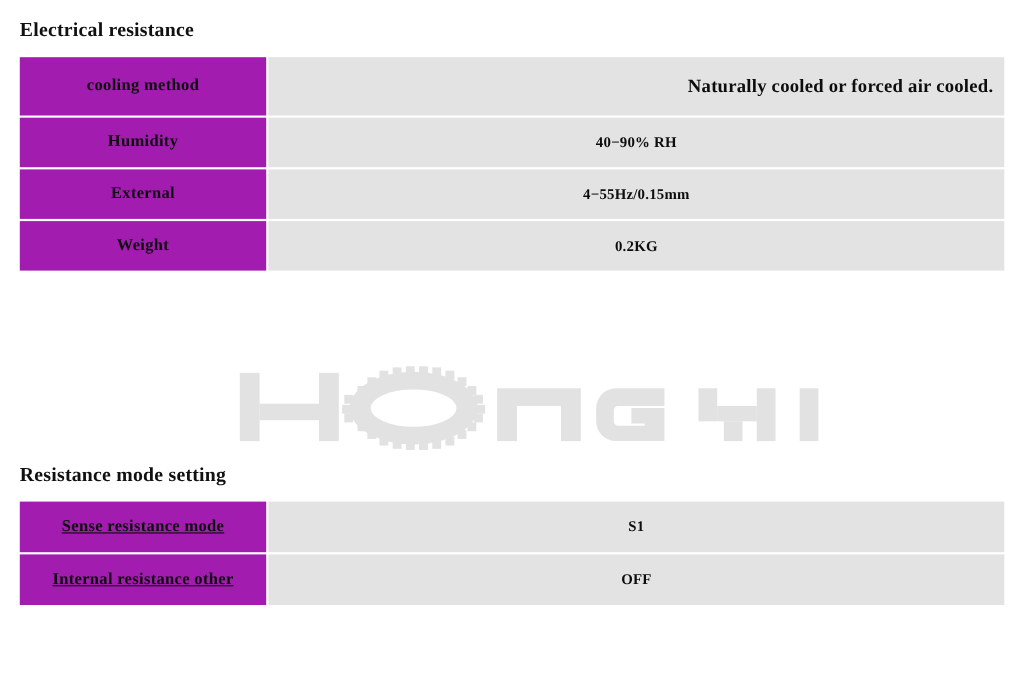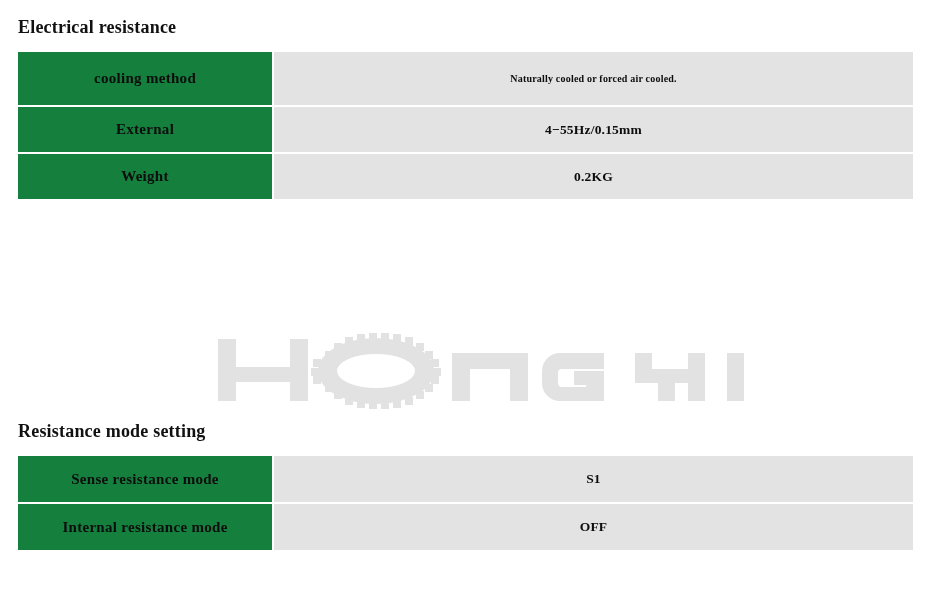--- a/index.html
+++ b/index.html
@@ -57,51 +57,51 @@
     border-collapse: separate;
     border-spacing: 2px 2px;
     table-layout: fixed;
   }
   .spec-table td {
     padding: 0;
     vertical-align: middle;
   }
 
   .cell-label {
-    width: 254px;
-    background: #15803d;
+    width: 224px;
+    background: #a21caf;
     text-align: center;
     font-size: 15px;
     font-weight: bold;
     color: #0d0d0d;
     height: 45px;
     letter-spacing: 0.3px;
   }
   .cell-value {
     background: #e3e3e4;
     text-align: center;
     font-size: 13.5px;
     font-weight: bold;
     color: #0d0d0d;
     height: 45px;
     padding: 0 8px !important;
     letter-spacing: 0.2px;
   }
   .cell-value.align-left {
-    text-align: center;
-    font-size: 10px;
+    text-align: right;
+    font-size: 17px;
     line-height: 20px;
     padding: 4px 10px !important;
   }
   .cell-value.two-line {
     height: 45px;
   }
 
   
-  #table-resistance .cell-label { height: 46px; }
+  #table-resistance .cell-label { height: 46px; text-decoration: underline; }
   #table-resistance .cell-value { height: 46px; }
 </style>
 </head>
 <body>
 
 <div id="watermark">
   <svg width="931" height="78" viewBox="0 0 931 78" xmlns="http://www.w3.org/2000/svg">
     <g fill="#e2e2e2">
 
       <g>
@@ -172,40 +172,44 @@
 
   <div class="section" id="section-electrical">
     <h2 class="section-heading">Electrical resistance</h2>
     <table class="spec-table" id="table-electrical">
       <tbody>
         <tr>
           <td class="cell-label">cooling method</td>
           <td class="cell-value align-left">Naturally cooled or forced air cooled.</td>
         </tr>
         <tr>
+          <td class="cell-label">Humidity</td>
+          <td class="cell-value">40−90% RH</td>
+        </tr>
+        <tr>
           <td class="cell-label">External</td>
           <td class="cell-value">4−55Hz/0.15mm</td>
         </tr>
         <tr>
           <td class="cell-label">Weight</td>
           <td class="cell-value">0.2KG</td>
         </tr>
       </tbody>
     </table>
   </div>
 
   <div class="section" id="section-resistance">
     <h2 class="section-heading">Resistance mode setting</h2>
     <table class="spec-table" id="table-resistance">
       <tbody>
         <tr>
           <td class="cell-label">Sense resistance mode</td>
           <td class="cell-value">S1</td>
         </tr>
         <tr>
-          <td class="cell-label">Internal resistance mode</td>
+          <td class="cell-label">Internal resistance other</td>
           <td class="cell-value">OFF</td>
         </tr>
       </tbody>
     </table>
   </div>
 
 </div>
 
 </body></html>

